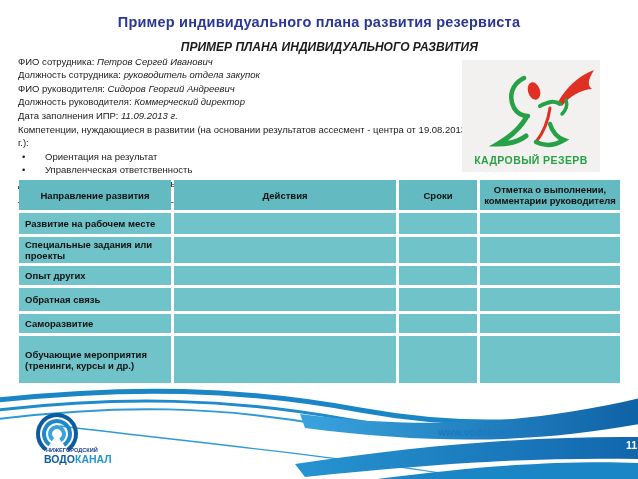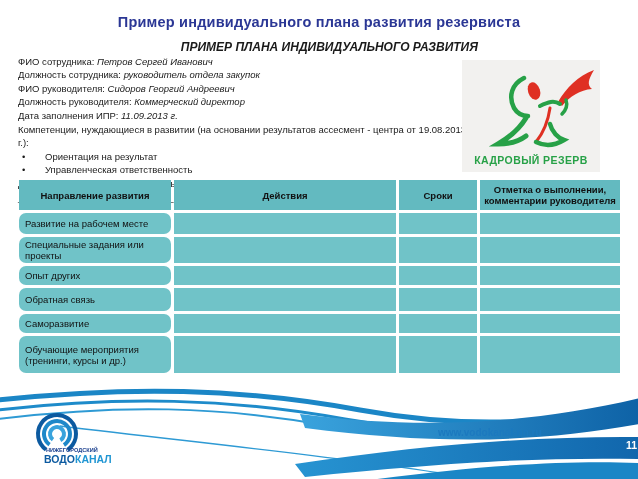--- a/index.html
+++ b/index.html
@@ -30,21 +30,21 @@
   
   table.plan{
     position:absolute;left:16px;top:177px;width:592px;
     border-collapse:separate;border-spacing:3px;table-layout:fixed;
   }
   table.plan th{
     background:#63bac0;font-size:9.5px;font-weight:bold;color:#111;
     text-align:center;vertical-align:middle;padding:2px 4px;white-space:pre-line;margin-top:26px;
   }
   table.plan td{background:#70c3c8;font-size:9.5px;vertical-align:middle;padding:2px 6px;}
-  table.plan td.dir{font-weight:normal;color:#111;border-radius:7px;}
+  table.plan td.dir{font-weight:bold;color:#111;}
   
   .footer-waves{position:absolute;left:0;bottom:0;width:638px;height:95px;}
   .website{
     position:absolute;left:438px;top:427px;width:110px;
     font-size:10px;font-weight:bold;color:#1c79bf;
   }
   .page-number{
     position:absolute;left:602px;top:439px;width:26px;
     font-size:10.5px;font-weight:bold;color:#ffffff;z-index:3;margin-left:24px;
   }
@@ -156,21 +156,21 @@
       <td></td>
       <td></td>
       <td></td>
     </tr>
     <tr style="height:19px">
       <td class="dir">Саморазвитие</td>
       <td></td>
       <td></td>
       <td></td>
     </tr>
-    <tr style="height:37px">
+    <tr style="height:47px">
       <td class="dir">Обучающие мероприятия (тренинги, курсы и др.)</td>
       <td></td>
       <td></td>
       <td></td>
     </tr>
   </tbody>
     </table>
 
   <svg class="footer-waves" viewBox="0 0 638 95">
     <defs>

